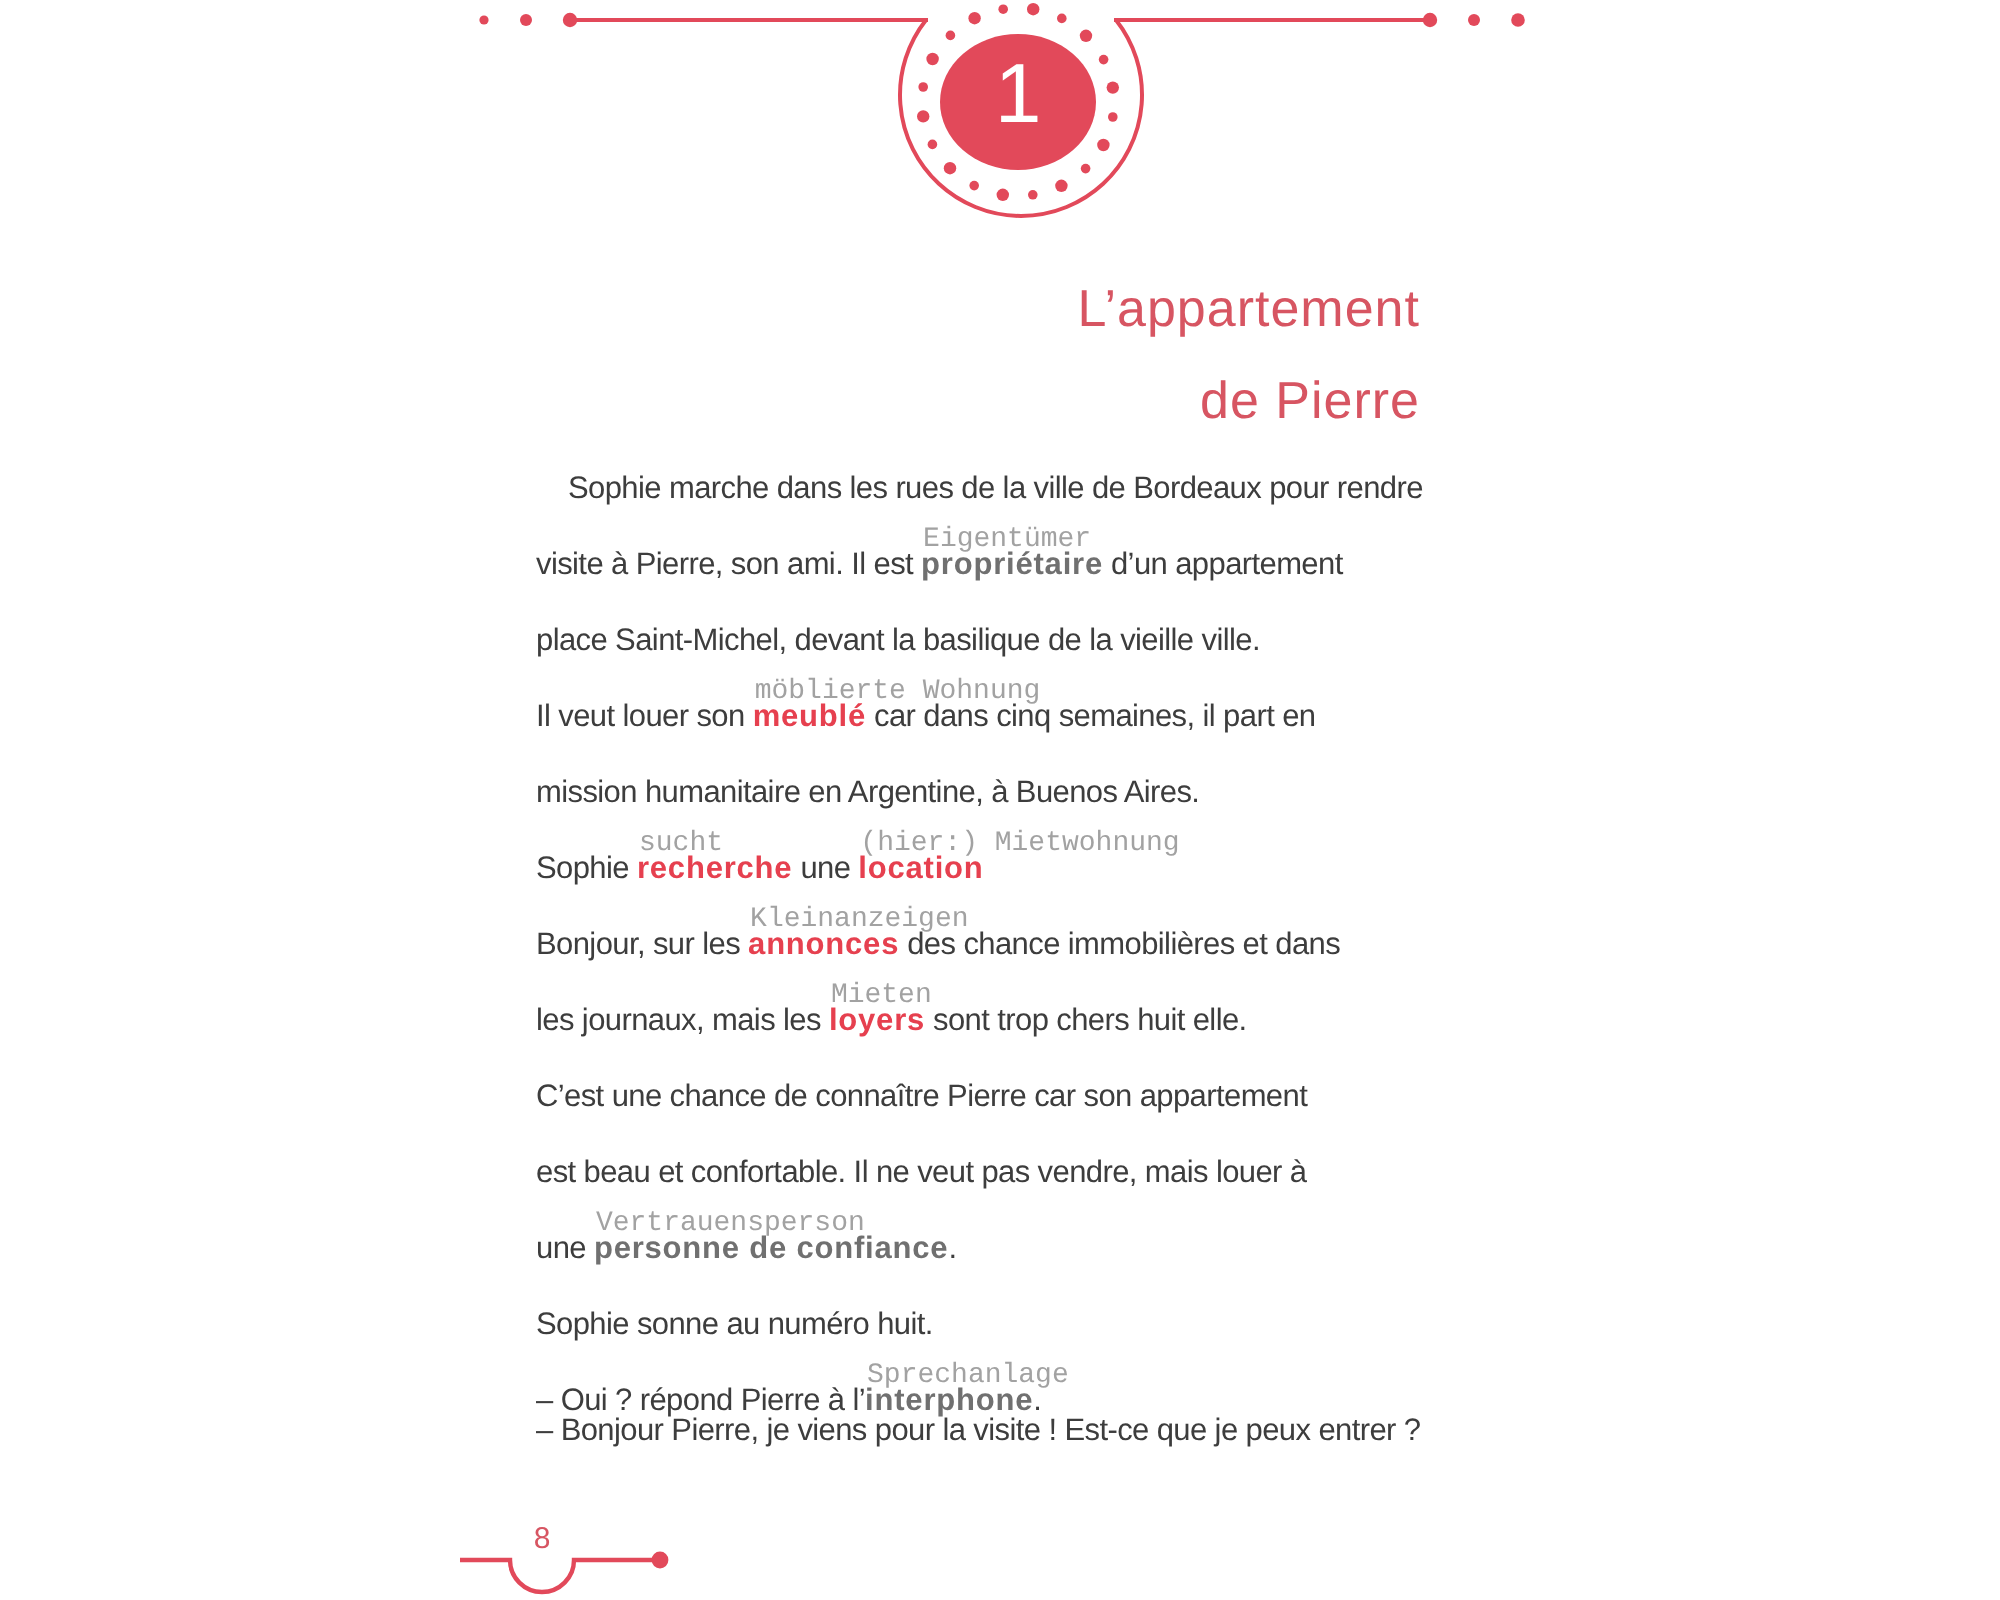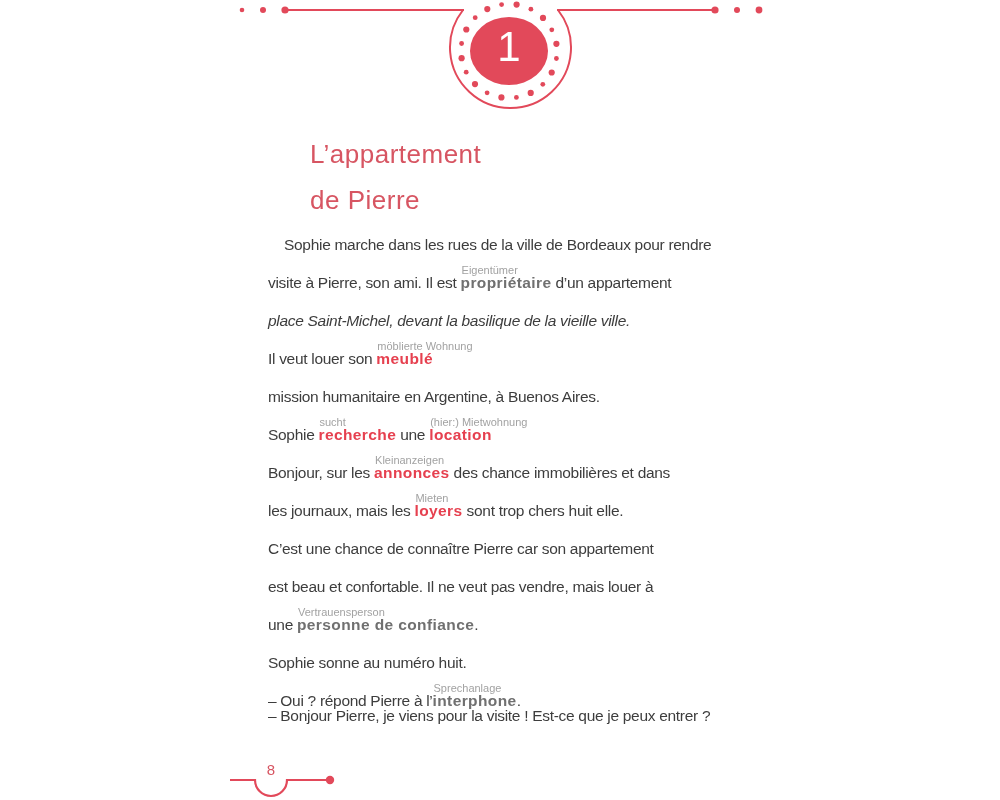--- a/index.html
+++ b/index.html
@@ -36,21 +36,21 @@
     font-weight: 300;
     line-height: 1;
     letter-spacing: 0;
   }
 
   .chapter-title {
     position: absolute;
     left: 310px;
     top: 131px;
     width: 400px;
-    text-align: left;
+    text-align: right;
     color: var(--title-red);
     font-size: 26px;
     line-height: 46px;
     letter-spacing: 0.5px;
   }
 
   .body-text { position: absolute; left: 0; top: 0; }
 
   .text-line {
     position: absolute;
@@ -67,26 +67,27 @@
     font-weight: bold;
     letter-spacing: 0.4px;
   }
   .vocab-red  { color: var(--vocab-red); }
   .vocab-gray { color: var(--vocab-gray); }
 
   .note {
     position: absolute;
     left: 1px;
     bottom: calc(100% - 3px);
-    font-size: 11px;
+    font-size: 14px;
     font-weight: normal;
     letter-spacing: 0;
     color: var(--annotation-gray);
     white-space: nowrap;
     line-height: 13px;
+    font-family: Liberation Mono, monospace;
   }
 
   .page-number {
     position: absolute;
     left: 258px;
     top: 761px;
     width: 26px;
     text-align: center;
     font-size: 15px;
     color: var(--title-red);
@@ -140,22 +141,22 @@
   <div class="chapter-number">1</div>
 
   <div class="chapter-title">
     <div>L’appartement</div>
     <div>de Pierre</div>
   </div>
 
   <div class="body-text">
       <div class="text-line" style="top: 235px; margin-left: 16px;"><span>Sophie marche dans les rues de la ville de Bordeaux pour rendre</span></div>
       <div class="text-line" style="top: 273px;"><span>visite à Pierre, son ami. Il est </span><span class="vocab vocab-gray">propriétaire<span class="note">Eigentümer</span></span><span> d’un appartement</span></div>
-      <div class="text-line" style="top: 311px; font-style: italic;"><span>place Saint-Michel, devant la basilique de la vieille ville.</span></div>
-      <div class="text-line" style="top: 349px;"><span>Il veut louer son </span><span class="vocab vocab-red">meublé<span class="note">möblierte Wohnung</span></span></div>
+      <div class="text-line" style="top: 311px;"><span>place Saint-Michel, devant la basilique de la vieille ville.</span></div>
+      <div class="text-line" style="top: 349px;"><span>Il veut louer son </span><span class="vocab vocab-red">meublé<span class="note">möblierte Wohnung</span></span><span> car dans cinq semaines, il part en</span></div>
       <div class="text-line" style="top: 387px;"><span>mission humanitaire en Argentine, à Buenos Aires.</span></div>
       <div class="text-line" style="top: 425px;"><span>Sophie </span><span class="vocab vocab-red">recherche<span class="note">sucht</span></span><span> une </span><span class="vocab vocab-red">location<span class="note">(hier:) Mietwohnung</span></span></div>
       <div class="text-line" style="top: 463px;"><span>Bonjour, sur les </span><span class="vocab vocab-red">annonces<span class="note">Kleinanzeigen</span></span><span> des chance immobilières et dans</span></div>
       <div class="text-line" style="top: 501px;"><span>les journaux, mais les </span><span class="vocab vocab-red">loyers<span class="note">Mieten</span></span><span> sont trop chers huit elle.</span></div>
       <div class="text-line" style="top: 539px;"><span>C’est une chance de connaître Pierre car son appartement</span></div>
       <div class="text-line" style="top: 577px;"><span>est beau et confortable. Il ne veut pas vendre, mais louer à</span></div>
       <div class="text-line" style="top: 615px;"><span>une </span><span class="vocab vocab-gray">personne de confiance<span class="note">Vertrauensperson</span></span><span>.</span></div>
       <div class="text-line" style="top: 653px;"><span>Sophie sonne au numéro huit.</span></div>
       <div class="text-line" style="top: 691px;"><span>– Oui ? répond Pierre à l’</span><span class="vocab vocab-gray">interphone<span class="note">Sprechanlage</span></span><span>.</span></div>
       <div class="text-line" style="top: 706px;"><span>– Bonjour Pierre, je viens pour la visite ! Est-ce que je peux entrer ?</span></div>

